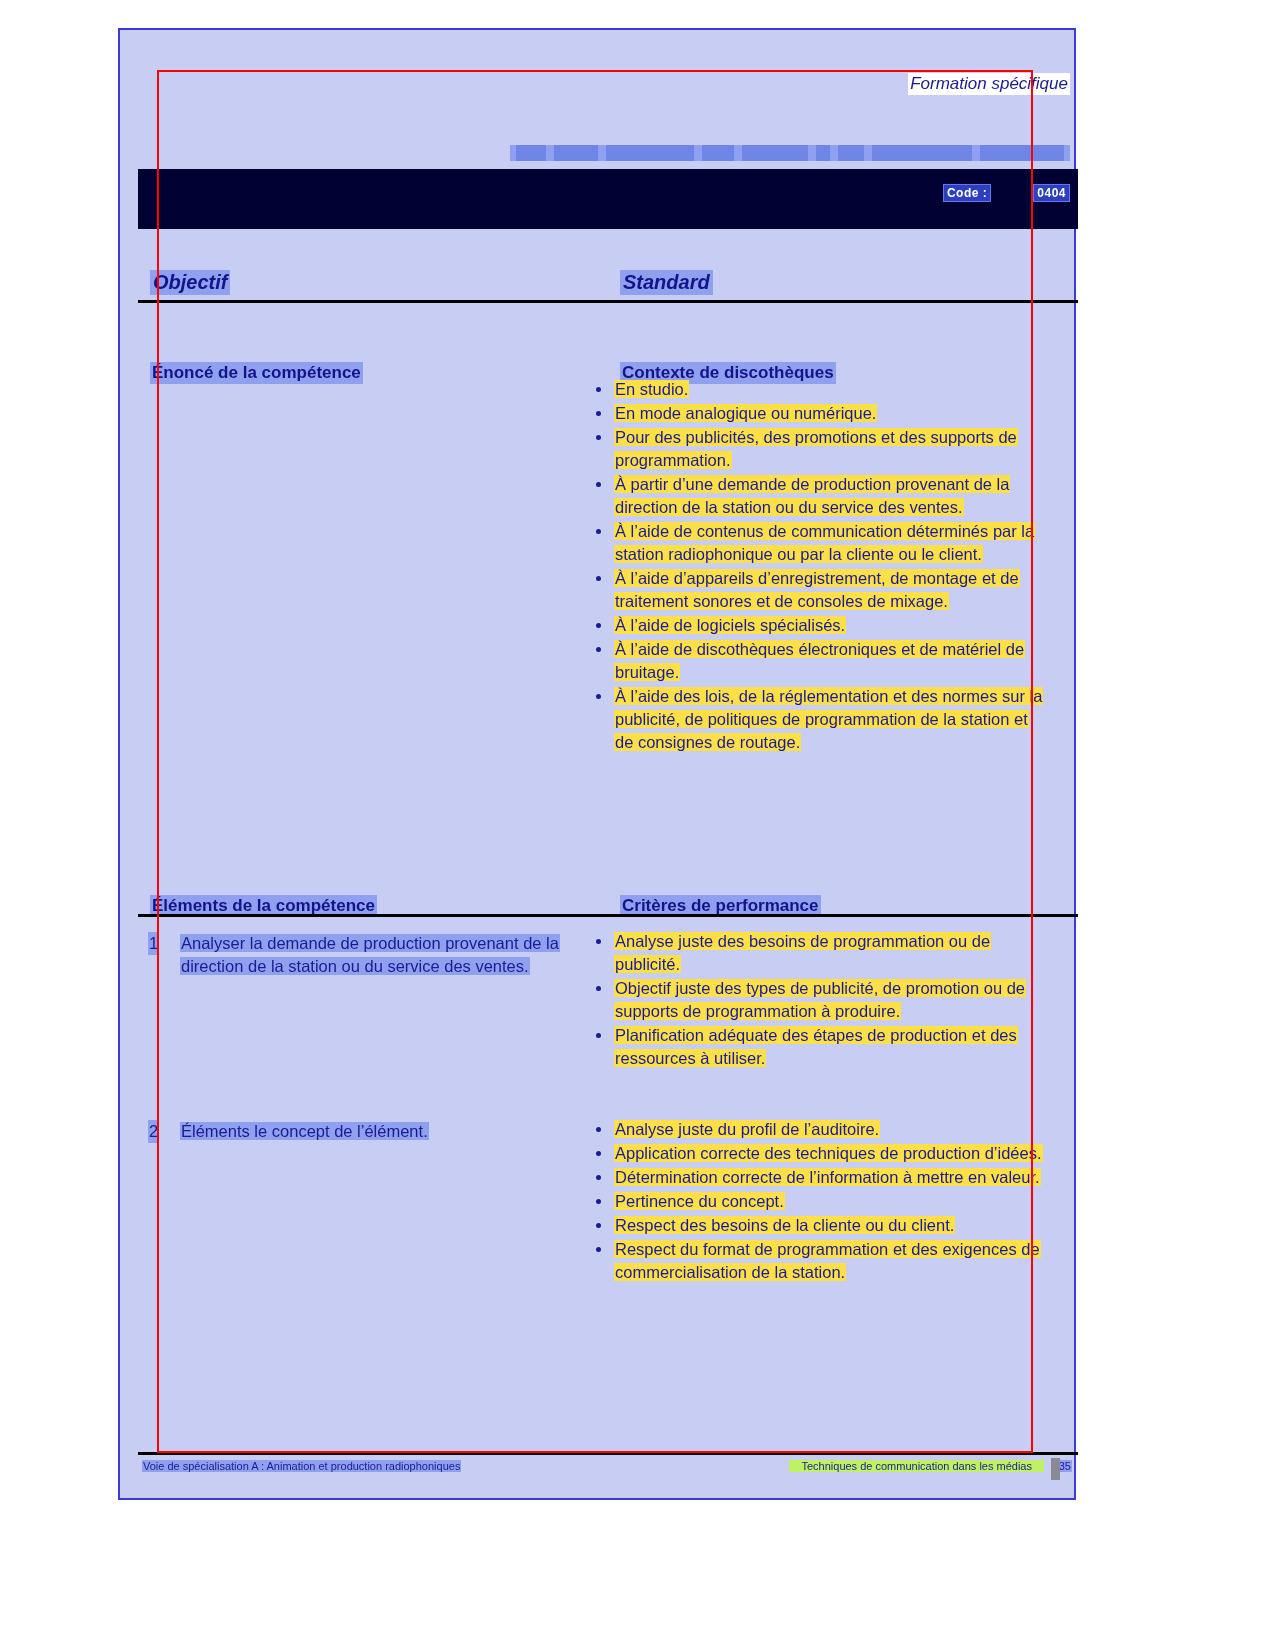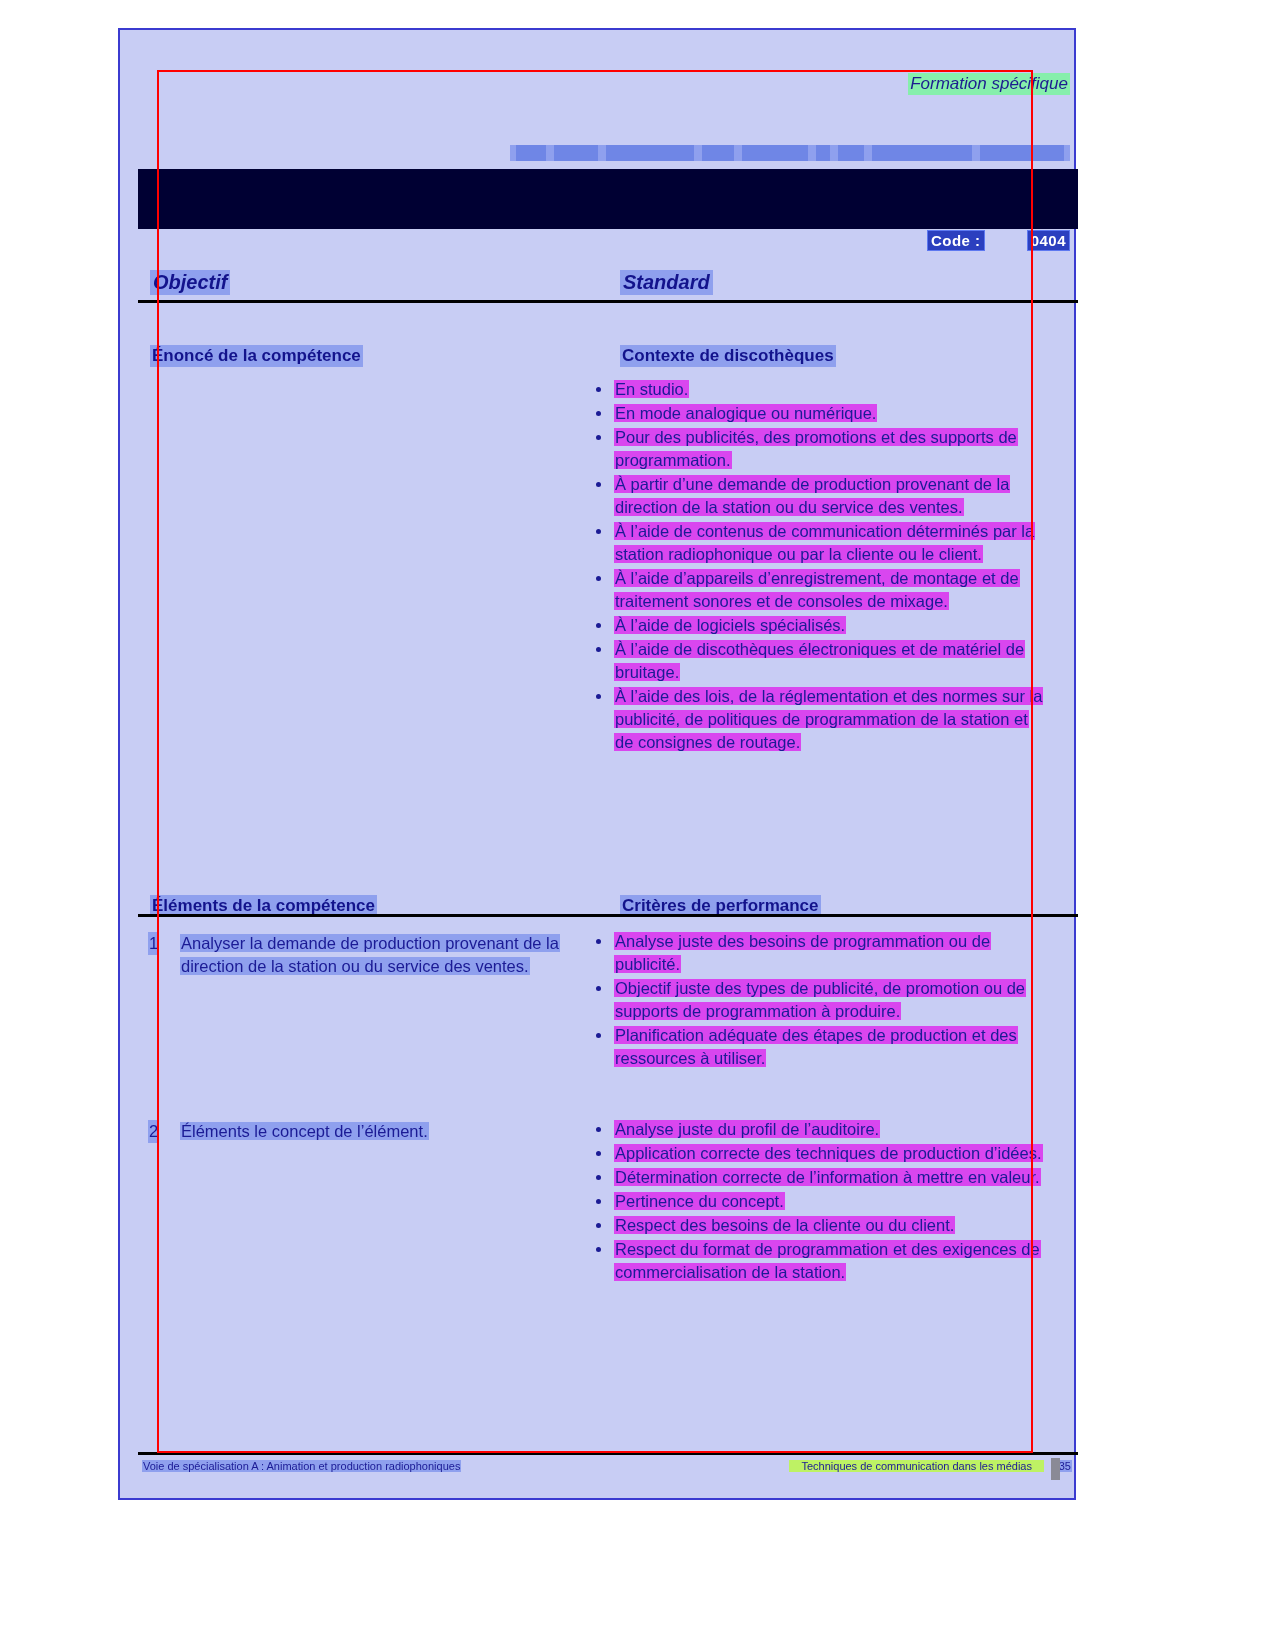--- a/index.html
+++ b/index.html
@@ -49,21 +49,21 @@
   }
 
   
   .hdr-formation {
     position: absolute;
     right: 8px;
     top: 43px;
     font-size: 17px;
     font-style: italic;
     color: #1c1c8f;
-    background: #86efac;
+    background: #ffffff;
     padding: 1px 2px;
     white-space: nowrap;
   }
 
   .title-bar-top {
     position: absolute;
     left: 390px;
     top: 115px;
     width: 560px;
     height: 16px;
@@ -81,26 +81,25 @@
     left: 18px;
     top: 139px;
     width: 940px;
     height: 60px;
     background: #000033;
   }
   .code-box {
     position: absolute;
     right: 8px;
     top: 156px;
-    font-size: 15px;
+    font-size: 12px;
     font-weight: bold;
     color: #ffffff;
     letter-spacing: 0.5px;
     white-space: nowrap;
-    margin-top: 46px;
   }
   .code-box .code-label {
     background: #2b3fbf;
     padding: 1px 3px;
     border: 1px solid #5d78f0;
   }
   .code-box .code-value {
     background: #2b3fbf;
     padding: 1px 3px;
     border: 1px solid #5d78f0;
@@ -154,21 +153,21 @@
     top: 0;
     font-size: 17px;
     font-weight: bold;
     color: #13138c;
     background: #8fa0ee;
     padding: 1px 2px;
     white-space: nowrap;
   }
   .sub-row .s-left { left: 0; }
   .sub-row .s-right { left: 470px; }
-  .sub-row-1 { top: 315px; padding-left: 25px; }
+  .sub-row-1 { top: 332px; padding-left: 25px; }
   .sub-row-2 { top: 865px; }
 
   
   .col-left {
     position: absolute;
     left: 28px;
     width: 440px;
   }
 
   .para {
@@ -199,21 +198,21 @@
   ul.bul li .dot {
     position: absolute;
     left: 6px;
     top: 9px;
     width: 5px;
     height: 5px;
     background: #1b1b95;
     border-radius: 50%;
   }
   ul.bul li .txt {
-    background: #d946ef;
+    background: #fde047;
     box-decoration-break: clone;
     -webkit-box-decoration-break: clone;
     padding: 0 1px;
   }
 
   ol.numlist {
     list-style: none;
     margin: 0;
     padding: 0;
   }

